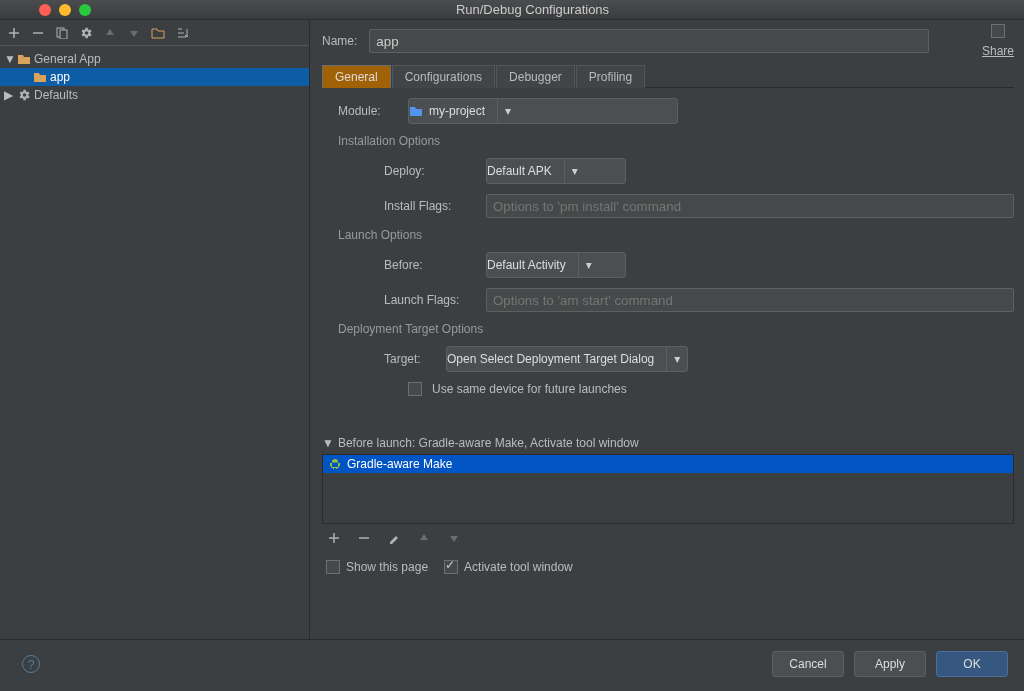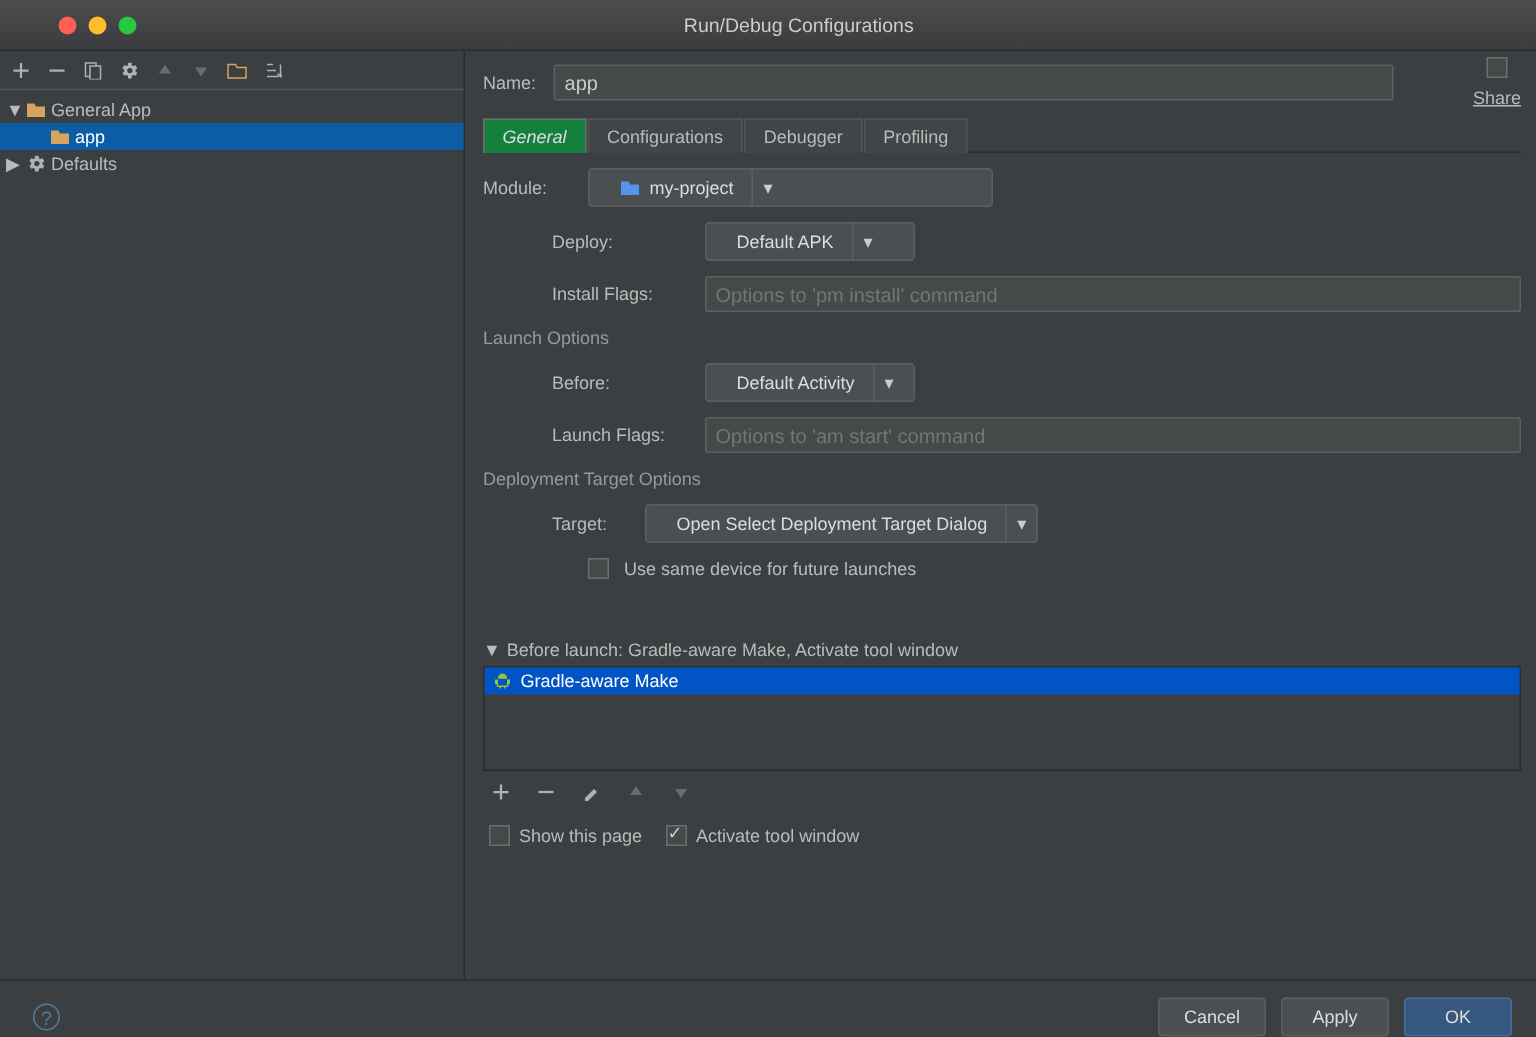--- a/index.html
+++ b/index.html
@@ -7,21 +7,21 @@
     font-family: -apple-system, "Helvetica Neue", Arial, sans-serif;
     font-size: 12px;
     background: #3c3f41;
     color: #bbbbbb;
     width: 1024px;
     height: 691px;
     overflow: hidden;
     user-select: none;
   }
   .titlebar {
-    height: 34px;
+    height: 20px;
     background: linear-gradient(#4a4c4e, #3a3c3e);
     display: flex;
     align-items: center;
     border-bottom: 1px solid #2b2b2b;
     padding-left: 29px;
   }
   .traffic { display: flex; gap: 8px; padding-left: 10px; }
   .dot { width: 12px; height: 12px; border-radius: 50%; }
   .dot.red { background: #ff5f57; }
   .dot.yel { background: #ffbd2e; }
@@ -103,46 +103,46 @@
     padding: 4px 12px;
     border: 1px solid #555;
     border-bottom: none;
     background: #414547;
     margin-right: 1px;
     position: relative;
     top: 1px;
     cursor: pointer;
   }
   .tab.active {
-    background: #15803d;
+    background: #a16207;
     border-color: #6e6e6e;
     color: #ddd;
-    font-style: italic;
   }
   .form-area {
     padding: 10px 0 0 0;
+    margin-left: 16px;
   }
   .form-row {
     display: flex; align-items: center;
     margin-bottom: 10px;
     gap: 10px;
   }
   .form-row.indent { padding-left: 46px; }
   .form-row .lbl { width: 98px; color: #bbbbbb; }
   .form-row.indent .lbl { width: 92px; }
   .select {
     display: inline-flex;
     align-items: stretch;
     border: 1px solid #5e6060;
     border-radius: 3px;
     background: #4c4f51;
     height: 26px;
   }
   .select .sval {
-    padding: 0 12px 0 20px;
+    padding: 0 12px 0 0;
     display: flex; align-items: center;
     color: #ddd;
     border-right: 1px solid #5e6060;
     gap: 6px;
   }
   .select .sarr {
     width: 20px; display:flex; align-items:center; justify-content:center;
     color: #ccc;
   }
   .section-hdr { color:#999; margin: 8px 0 10px 0; }
@@ -329,20 +329,21 @@
                 <svg width="14" height="12">
                     <path d="M1 2h5l1 2h6v7H1Z" fill="currentColor"></path>
                   </svg>
               </span>
               <span>my-project</span>
             </div>
             <div class="sarr">▾</div>
           </div>
         </div>
 
+        <div class="section-hdr">Installation Options</div>
         <div class="form-row indent">
           <span class="lbl">Deploy:</span>
           <div class="select" style="min-width:140px">
             <div class="sval">
                 <span>Default APK</span>
               </div>
             <div class="sarr">▾</div>
           </div>
         </div>
         <div class="form-row indent">

